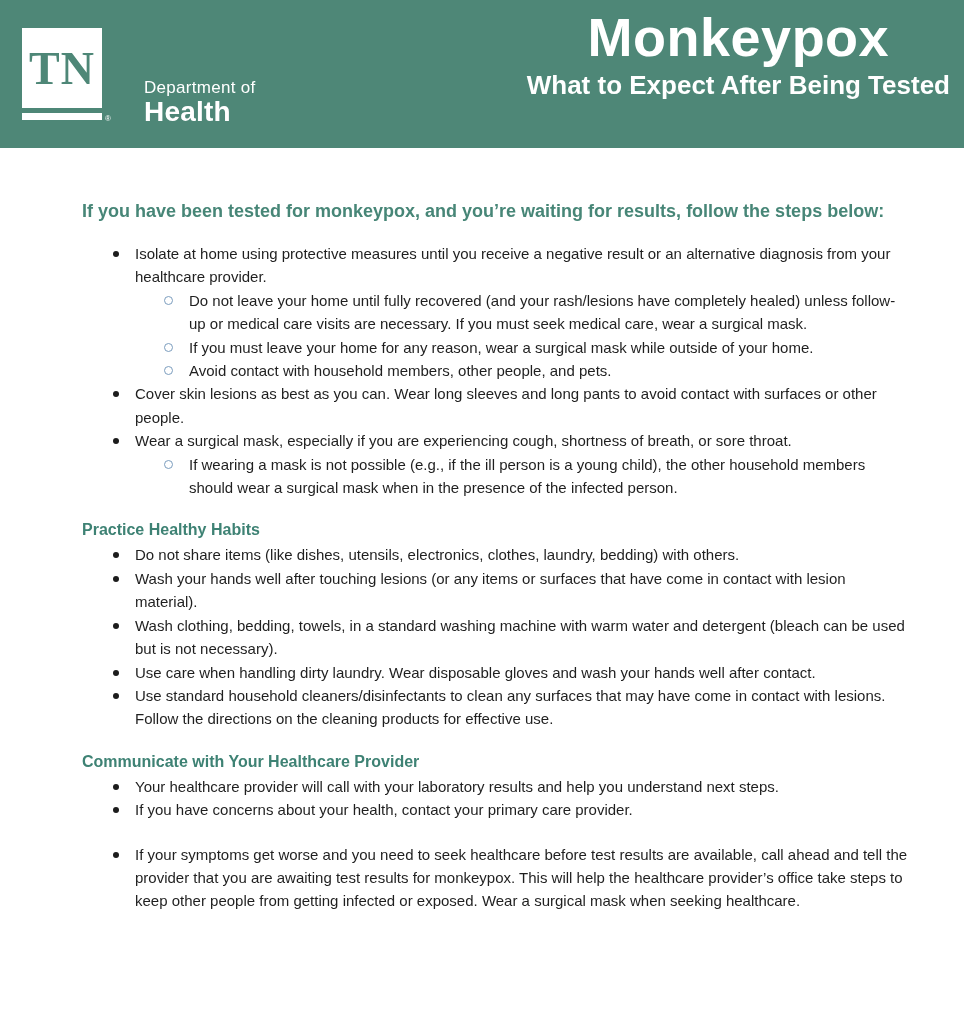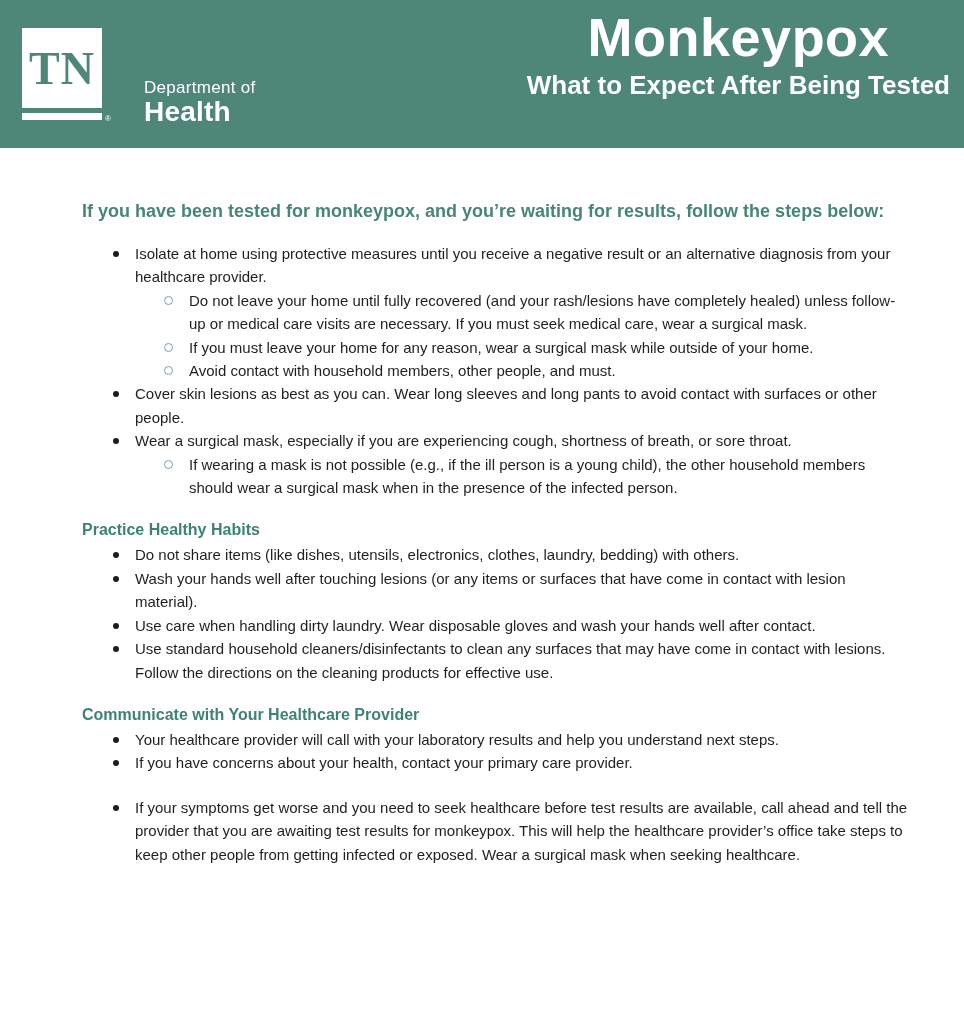--- a/index.html
+++ b/index.html
@@ -104,33 +104,34 @@
   </div>
 
   <div class="content">
     <p class="intro">If you have been tested for monkeypox, and you’re waiting for results, follow the steps below:</p>
     <div id="sections-root">
         <div class="doc-section">
           <ul class="bullets">
             <li><span>Isolate at home using protective measures until you receive a negative result or an alternative diagnosis from your healthcare provider.</span><ul class="subbullets">
                 <li>Do not leave your home until fully recovered (and your rash/lesions have completely healed) unless follow-up or medical care visits are necessary. If you must seek medical care, wear a surgical mask.</li>
                 <li>If you must leave your home for any reason, wear a surgical mask while outside of your home.</li>
-                <li>Avoid contact with household members, other people, and must.</li>
+                <li>Avoid contact with household members, other people, and pets.</li>
               </ul></li>
             <li><span>Cover skin lesions as best as you can. Wear long sleeves and long pants to avoid contact with surfaces or other people.</span></li>
             <li><span>Wear a surgical mask, especially if you are experiencing cough, shortness of breath, or sore throat.</span><ul class="subbullets">
                 <li>If wearing a mask is not possible (e.g., if the ill person is a young child), the other household members should wear a surgical mask when in the presence of the infected person.</li>
               </ul></li>
           </ul>
         </div>
         <div class="doc-section">
           <div class="section-heading">Practice Healthy Habits</div>
           <ul class="bullets">
             <li><span>Do not share items (like dishes, utensils, electronics, clothes, laundry, bedding) with others.</span></li>
             <li><span>Wash your hands well after touching lesions (or any items or surfaces that have come in contact with lesion material).</span></li>
+            <li><span>Wash clothing, bedding, towels, in a standard washing machine with warm water and detergent (bleach can be used but is not necessary).</span></li>
             <li><span>Use care when handling dirty laundry. Wear disposable gloves and wash your hands well after contact.</span></li>
             <li><span>Use standard household cleaners/disinfectants to clean any surfaces that may have come in contact with lesions. Follow the directions on the cleaning products for effective use.</span></li>
           </ul>
         </div>
         <div class="doc-section">
           <div class="section-heading">Communicate with Your Healthcare Provider</div>
           <ul class="bullets">
             <li><span>Your healthcare provider will call with your laboratory results and help you understand next steps.</span></li>
             <li><span>If you have concerns about your health, contact your primary care provider.</span></li>
           </ul>

